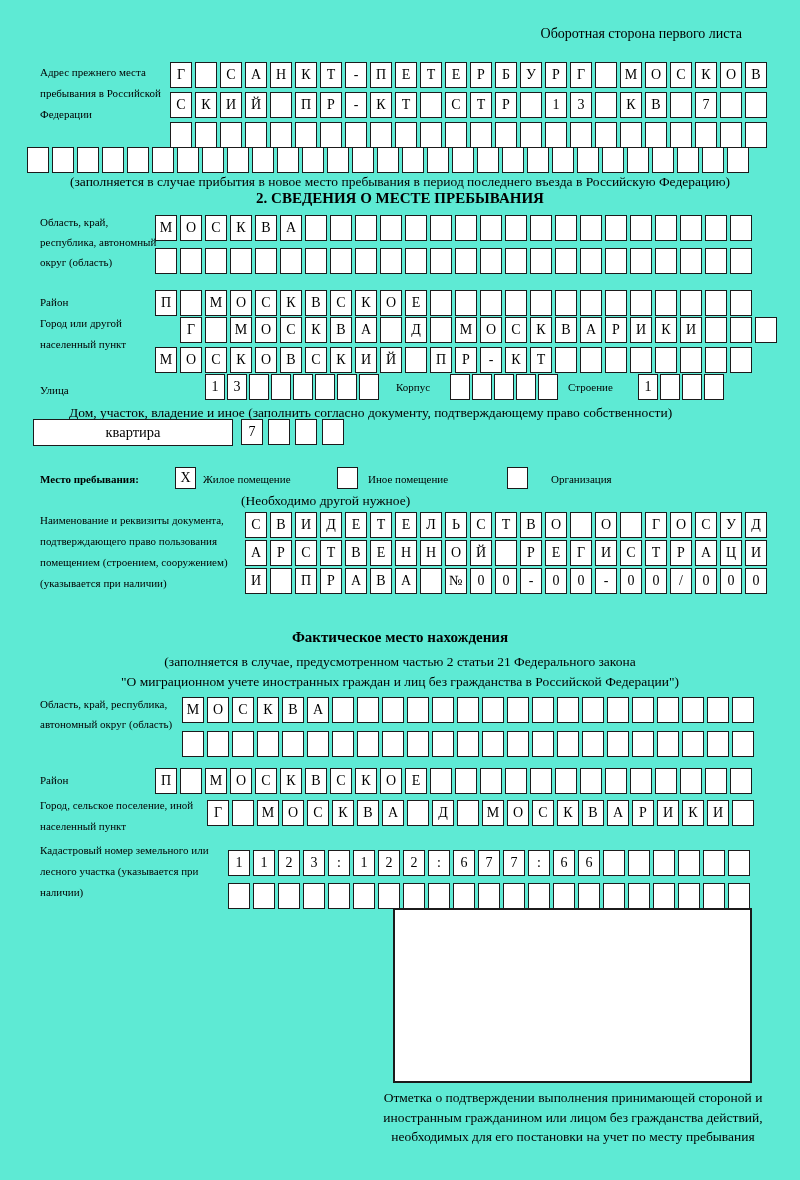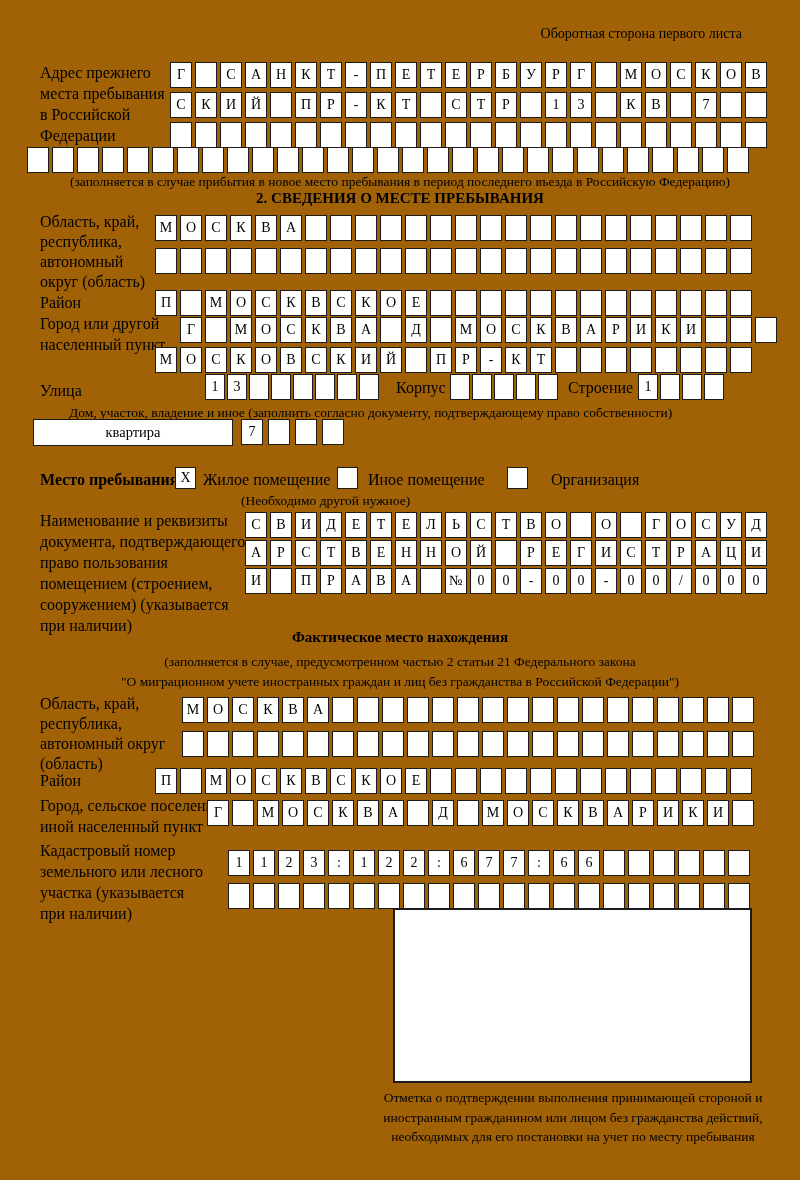--- a/index.html
+++ b/index.html
@@ -1,19 +1,19 @@
 <!DOCTYPE html>
 <html><head>
 <meta charset="utf-8">
 <style>
   html,body{margin:0;padding:0;background:#fff;}
-  #page{position:relative;width:800px;height:1180px;background:#a16207;color:#000;
+  #page{position:relative;width:800px;height:1180px;background:#5eead4;color:#000;
         font-family:"Liberation Serif","DejaVu Serif",serif;overflow:hidden;}
   .abs{position:absolute;}
-  .label{font-size:16px;line-height:21px;}
+  .label{font-size:11px;line-height:21px;}
   .label.tight{line-height:20px;}
   .caption{font-size:13.5px;line-height:19px;}
   .title{font-size:15px;font-weight:bold;}
   .center{left:0;right:0;text-align:center;}
   .cellrow{position:absolute;display:flex;column-gap:3px;}
   .cellrow.narrow{column-gap:2px;}
   .cellrow.wide{column-gap:5px;}
   .cell{box-sizing:border-box;width:22px;height:26px;border:1.6px solid #1b1b1b;
         display:flex;align-items:center;justify-content:center;font-size:14px;background:#fff;flex:none;}
   .narrow .cell{width:20px;}

